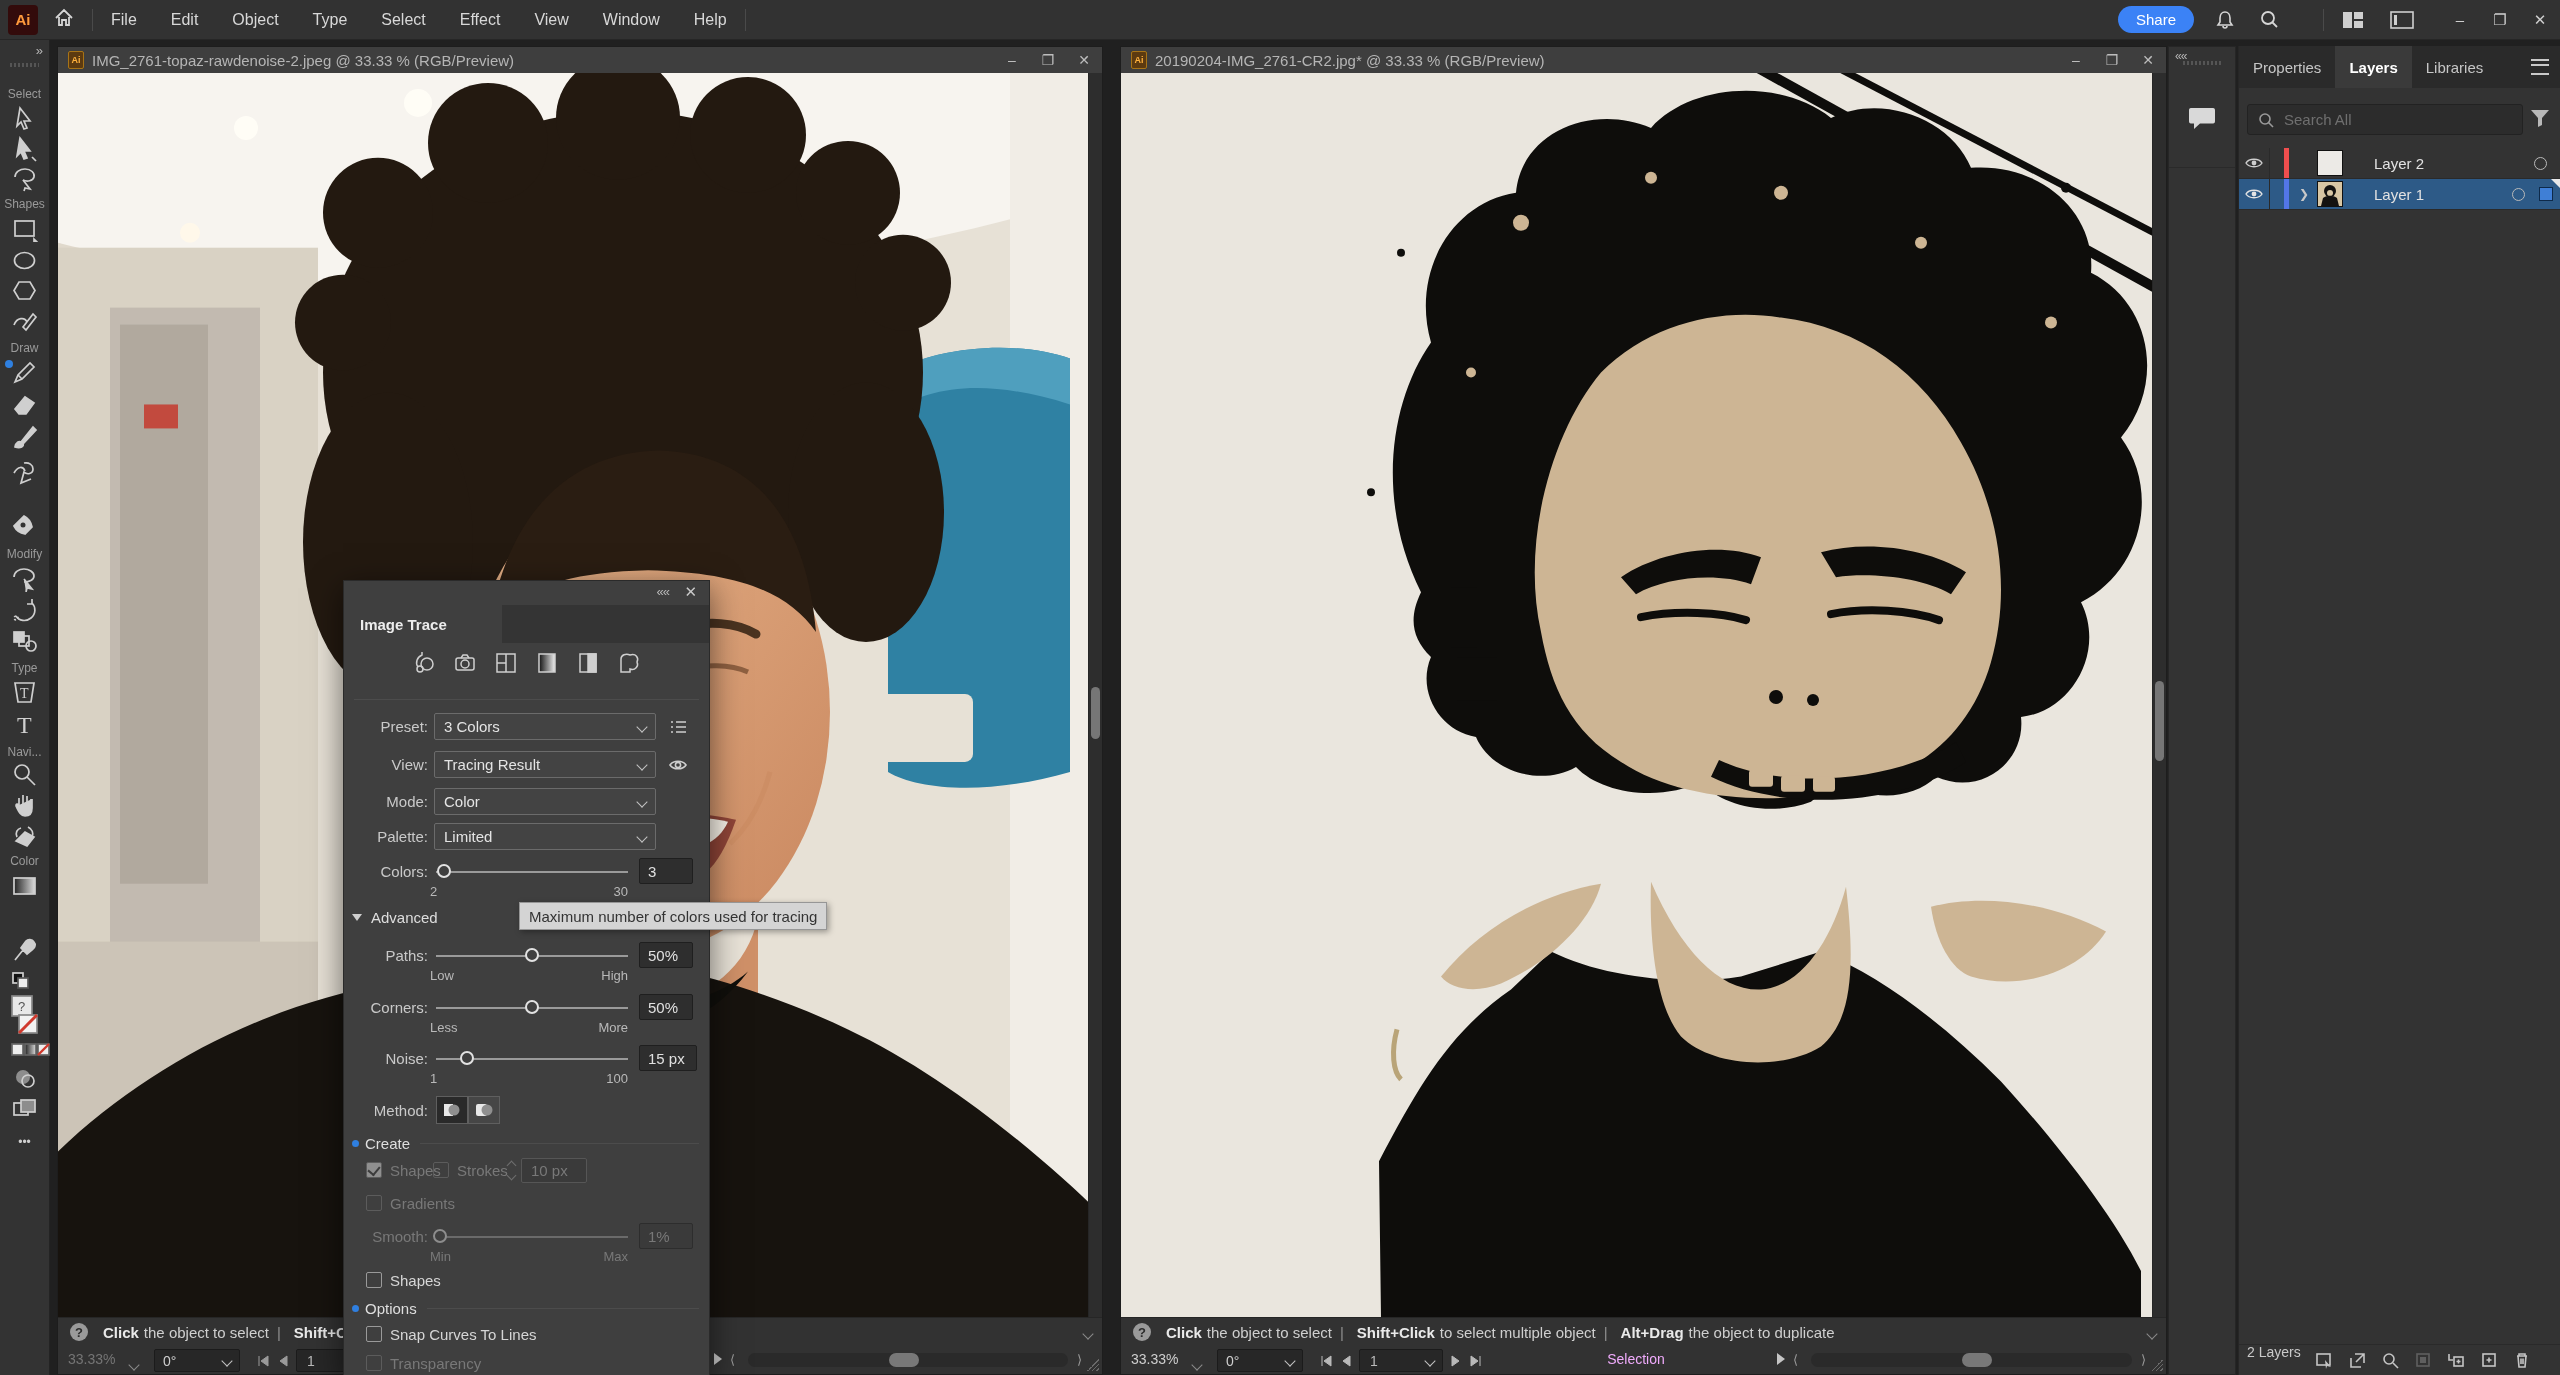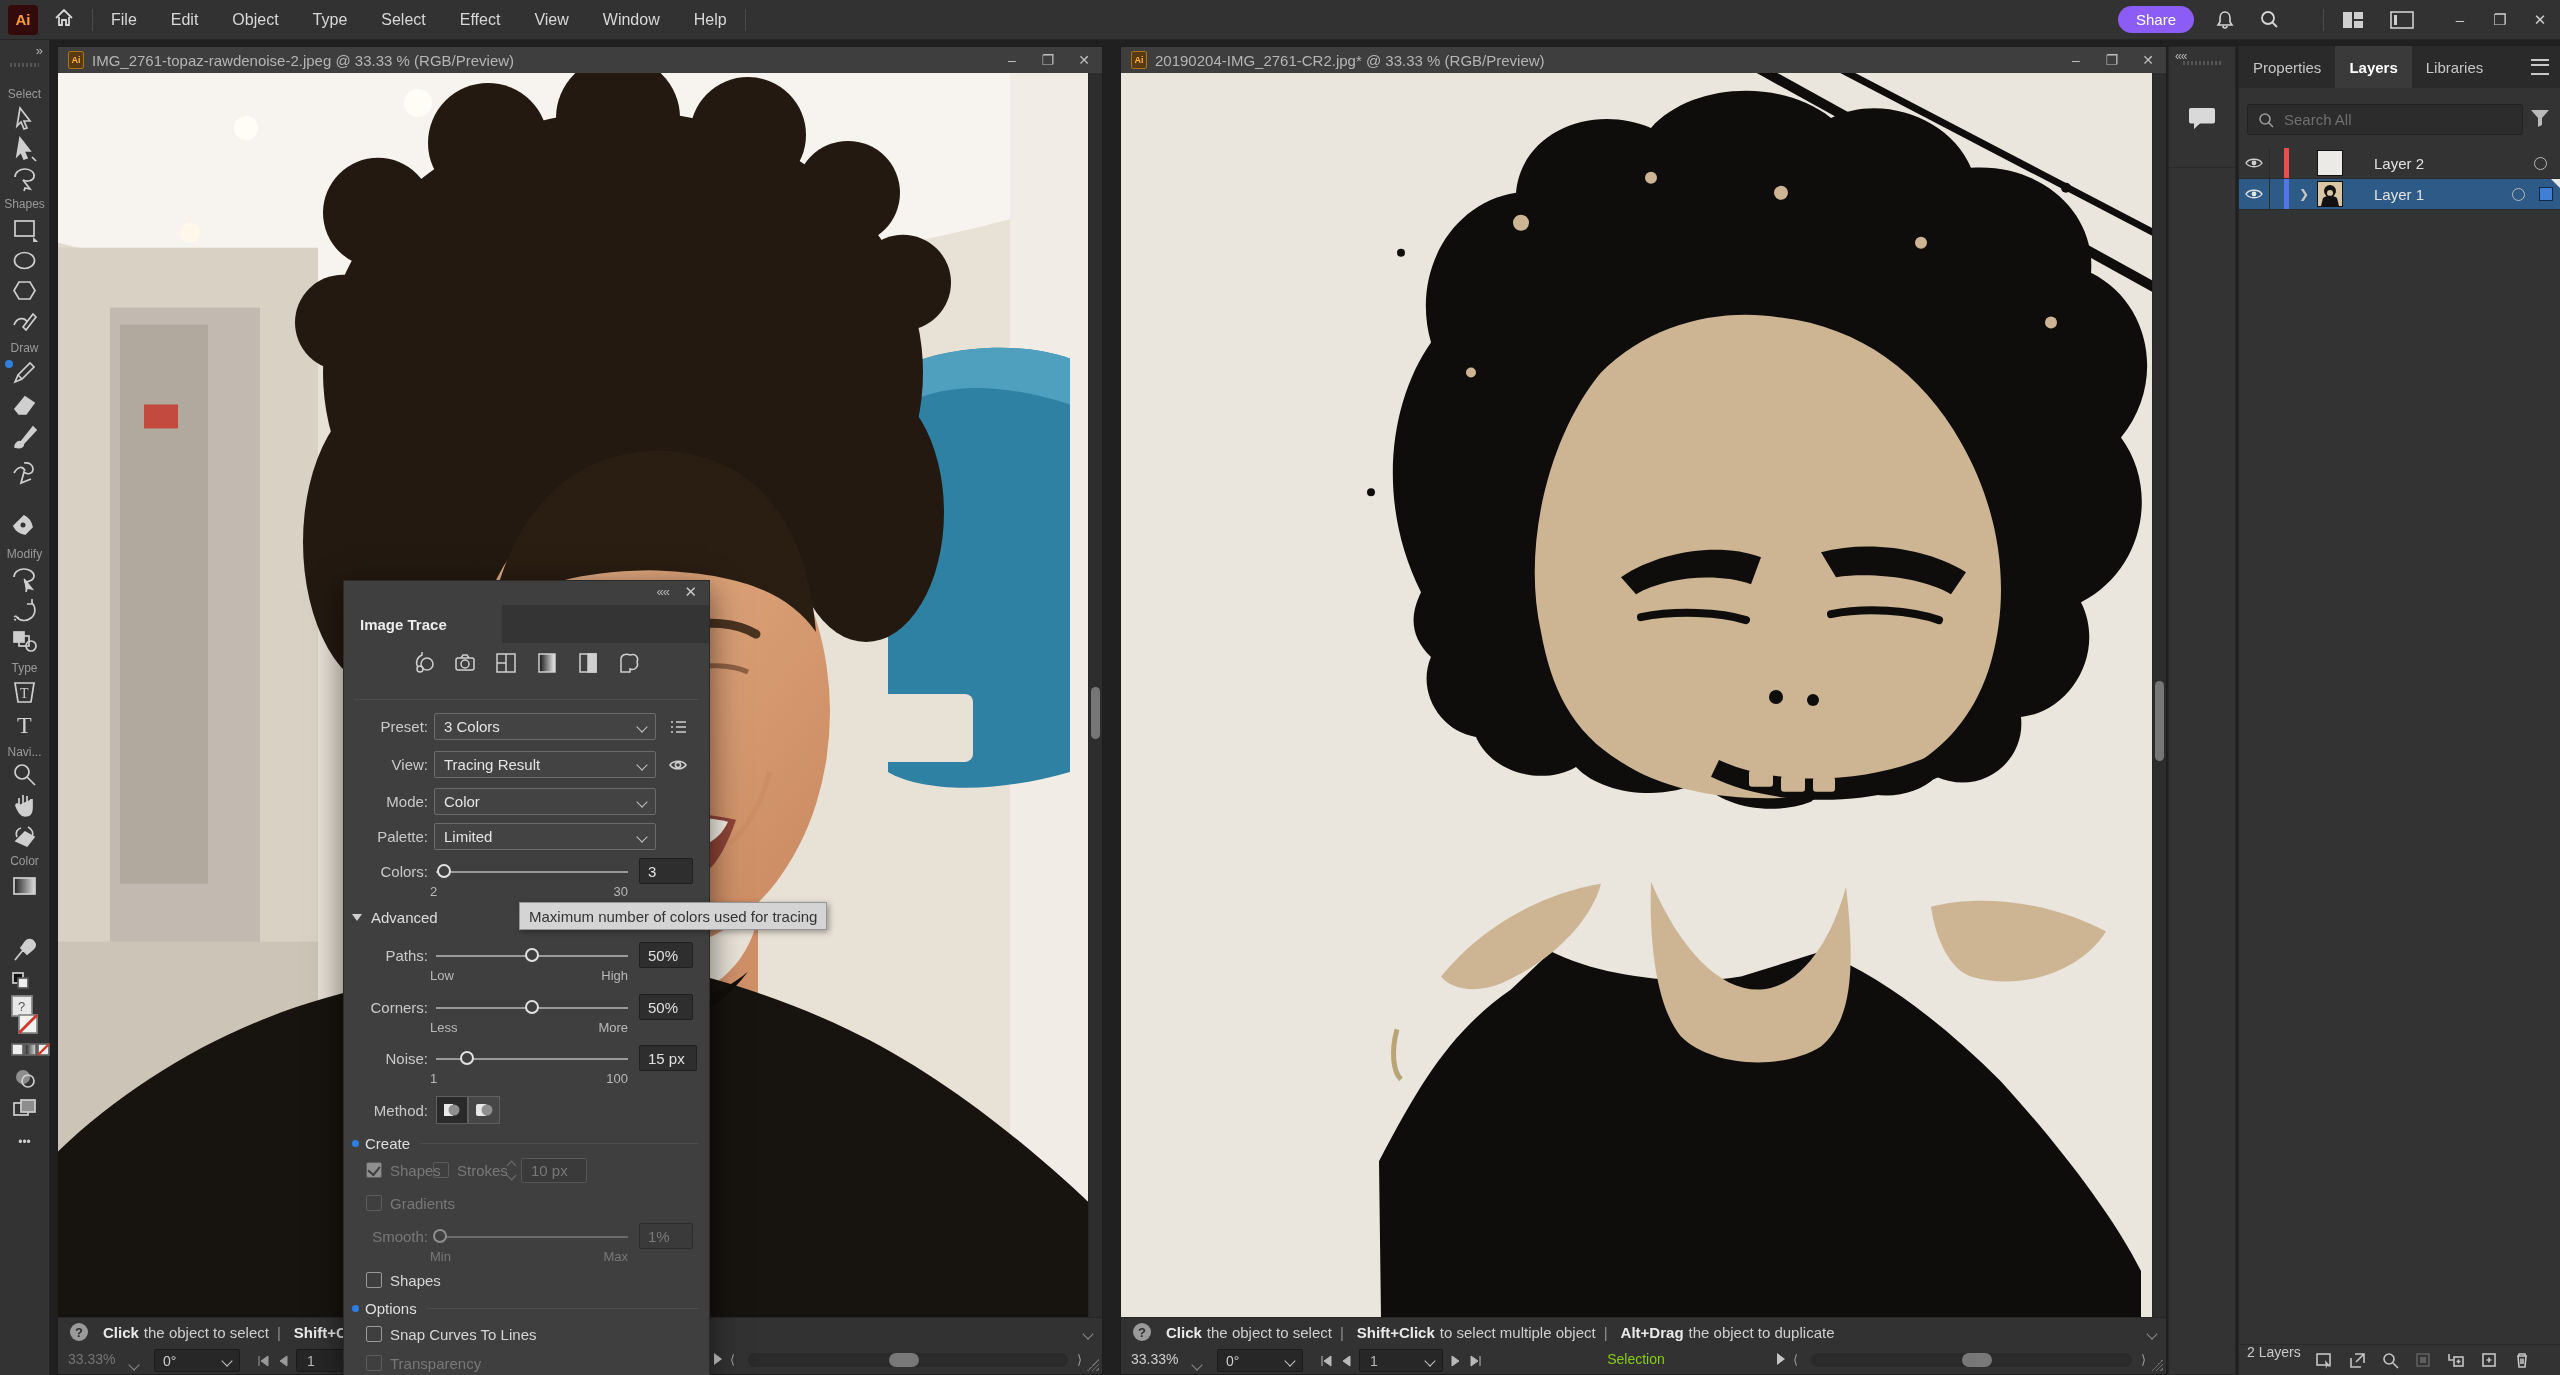--- a/index.html
+++ b/index.html
@@ -6,21 +6,21 @@
   #screen{position:relative;width:2560px;height:1375px;background:#202020;overflow:hidden;
           font-family:"Liberation Sans",sans-serif;-webkit-font-smoothing:antialiased;}
   
   #appbar{position:absolute;left:0;top:0;width:2560px;height:39px;background:#323232;border-bottom:1px solid #262626;z-index:20;display:flex;align-items:center;}
   .ai-logo{width:30px;height:30px;margin-left:8px;border-radius:4px;background:#330b0b;color:#ff9a3c;font-weight:bold;font-size:15px;display:flex;align-items:center;justify-content:center;}
   .home-btn{margin-left:16px;color:#d6d6d6;}
   .vsep{width:1px;height:22px;background:#4a4a4a;margin:0 18px;}
   .menu{display:flex;gap:34px;color:#d8d8d8;font-size:16px;}
   .menu span{cursor:default;}
   #appbar-right{position:absolute;right:0;top:0;height:39px;display:flex;align-items:center;}
-  .share-pill{background:#8b5cf6;color:#fff;font-size:15px;border-radius:16px;padding:5px 18px;margin-right:22px;}
+  .share-pill{background:#3b82f6;color:#fff;font-size:15px;border-radius:16px;padding:5px 18px;margin-right:22px;}
   .bar-ico{margin-right:26px;color:#d6d6d6;display:flex;align-items:center;}
   .winctl{width:40px;height:39px;display:flex;align-items:center;justify-content:center;color:#cfcfcf;font-size:15px;}
   
   #toolbar{position:absolute;left:0;top:39px;width:49px;height:1336px;background:#333;border-right:1px solid #232323;z-index:10;}
   .tb-expand{position:absolute;top:4px;right:6px;color:#b5b5b5;font-size:13px;}
   .tb-grip{position:absolute;top:24px;left:10px;width:29px;height:4px;background:repeating-linear-gradient(90deg,#555 0 2px,transparent 2px 4px);}
   .tb-label{position:absolute;width:49px;text-align:center;color:#9a9a9a;font-size:12px;}
   .ti{position:absolute;left:11px;width:27px;height:27px;}
   .ti svg{width:27px;height:27px;stroke:#cfcfcf;fill:none;stroke-width:1.7;}
   .ti.selected:before{content:"";position:absolute;left:-6px;top:1px;width:8px;height:8px;border-radius:50%;background:#2f80e0;}
@@ -41,21 +41,21 @@
   .hint-chev{margin-left:auto;margin-right:10px;}
   .statusbar{position:absolute;left:0;right:0;bottom:0;height:28px;background:#323232;font-size:14px;color:#cfcfcf;}
   .zoomval{position:absolute;left:10px;top:5px;}
   .dim{color:#757575;}
   .sb-chev{position:absolute;top:10px;}
   .rotbox{position:absolute;left:96px;top:3px;width:76px;height:21px;background:#272727;border:1px solid #1b1b1b;border-radius:2px;display:flex;align-items:center;padding-left:8px;}
   .rotbox .cd{margin-left:auto;margin-right:8px;}
   .navgrp{position:absolute;left:198px;top:3px;display:flex;align-items:center;gap:8px;color:#b9b9b9;}
   .abox{width:72px;height:21px;background:#272727;border:1px solid #1b1b1b;border-radius:2px;display:flex;align-items:center;padding-left:10px;}
   .abox .cd{margin-left:auto;margin-right:8px;}
-  .toolfield{position:absolute;left:430px;top:5px;width:170px;text-align:center;color:#84cc16;}
+  .toolfield{position:absolute;left:430px;top:5px;width:170px;text-align:center;color:#f0abfc;}
   .playtri{position:absolute;left:656px;top:7px;width:0;height:0;border-left:8px solid #c5c5c5;border-top:6px solid transparent;border-bottom:6px solid transparent;}
   .hscroll{position:absolute;left:690px;right:34px;top:7px;height:14px;background:#2a2a2a;border-radius:7px;}
   .hthumb{position:absolute;top:0px;width:30px;height:14px;border-radius:7px;background:#787878;}
   .scr-arr{position:absolute;top:6px;color:#9a9a9a;font-size:13px;}
   .grip{position:absolute;right:3px;bottom:3px;width:12px;height:12px;background:
      linear-gradient(135deg,transparent 0 50%,#6a6a6a 50% 56%,transparent 56% 68%,#6a6a6a 68% 74%,transparent 74% 86%,#6a6a6a 86% 92%,transparent 92%);}
   .cd{display:inline-block;width:7px;height:7px;border-right:1.7px solid #c3c3c3;border-bottom:1.7px solid #c3c3c3;transform:rotate(45deg);}
   .cd.dim2{border-color:#8a8a8a;}
   
   #trace{position:absolute;left:343px;top:580px;width:365px;height:795px;background:#3f3f3f;border:1px solid #2a2a2a;box-shadow:0 8px 30px rgba(0,0,0,.55);z-index:50;font-size:15px;color:#c9c9c9;}

